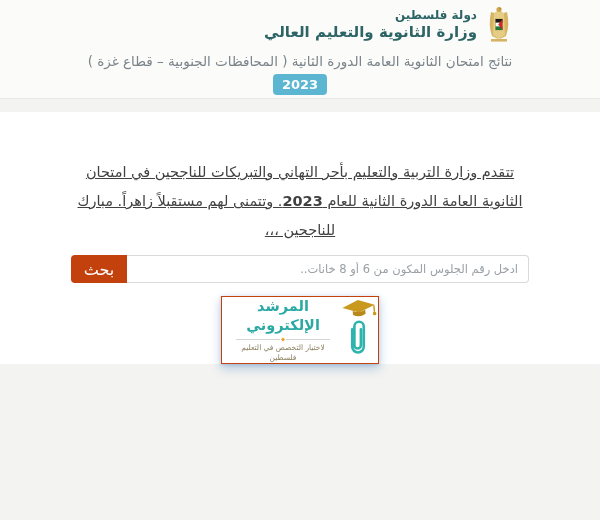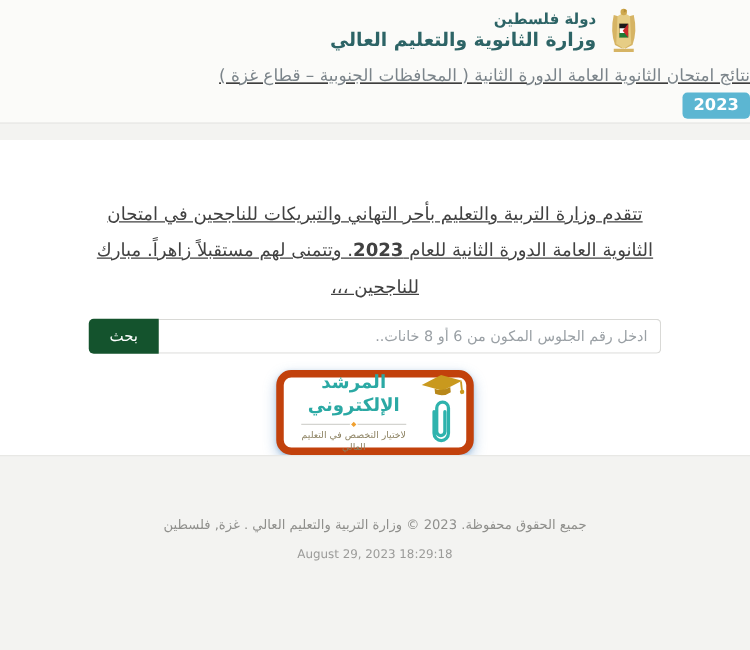--- a/index.html
+++ b/index.html
@@ -9,47 +9,47 @@
 
   
   .header { height:98px; background:#fbfbf9; padding-top:5px; }
   .brand { direction:rtl; display:flex; align-items:center; justify-content:flex-start;
            padding:0 86px 0 0; gap:7px; }
   .emblem { width:30px; height:38px; flex:0 0 auto; }
   .brand-text { text-align:right; color:#2d6466; }
   .brand-line1 { font-size:12px; font-weight:bold; line-height:16px; }
   .brand-line2 { font-size:15px; font-weight:bold; line-height:18px; }
 
-  .titlebar { direction:rtl; margin-top:9px;text-decoration:underline; }
+  .titlebar { direction:rtl; text-align:center; margin-top:9px; }
   .results-title { font-size:13.5px; color:#7b848a; line-height:18px; }
   .year-badge { display:inline-block; margin-top:4px; background:#5cb6d2; color:#fff;
                 font-size:13px; font-weight:bold; padding:2px 9px; border-radius:4px;
                 line-height:17px; }
 
   .band { height:14px; background:#f3f3f1; border-top:1px solid #e8e8e5; }
 
   
   .main { height:252px; background:#ffffff; padding-top:46px; }
   .message { direction:rtl; text-align:center; width:470px; margin:0 auto;
              font-size:14.5px; line-height:29px; color:#414141;text-decoration:underline; }
   .message b { font-weight:bold; }
 
   .search-group { direction:rtl; display:flex; width:458px; margin:10px auto 0; height:28px; }
   .seat-input { flex:1; height:28px; border:1px solid #d9d9d6; border-left:none;
                 border-radius:0 4px 4px 0; padding:0 10px; font-size:11.5px;
                 color:#444; text-align:right; outline:none;
                 font-family:"DejaVu Sans","Liberation Sans",sans-serif; }
   .seat-input::placeholder { color:#9aa0a5; }
-  .search-btn { width:56px; height:28px; background:#14532d; color:#fff; border:none;
-                border-radius:4px 0 0 4px; font-size:12px; cursor:pointer;
+  .search-btn { width:56px; height:28px; background:#c2410c; color:#fff; border:none;
+                border-radius:4px 0 0 4px; font-size:16px; cursor:pointer;
                 font-family:"DejaVu Sans","Liberation Sans",sans-serif; }
 
   
   .logo-card { direction:rtl; width:158px; height:68px; margin:13px auto 0;
-               background:#fff; border:6px solid #c2410c; border-radius:12px;
+               background:#fff; border:1px solid #c2410c; border-radius:0;
                display:flex; align-items:center; cursor:pointer;
                box-shadow:0 4px 10px rgba(70,130,190,.40), 0 1px 3px rgba(70,130,190,.25); }
   .logo-icons { position:relative; width:40px; height:68px; flex:0 0 auto; }
   .cap-icon { position:absolute; top:2px; right:1px; transform:rotate(-6deg); }
   .clip-icon { position:absolute; top:21px; right:7px; }
   .logo-texts { flex:1; text-align:center; padding-left:6px; }
   .logo-ar { font-size:14.5px; font-weight:bold; color:#2ba9a4; line-height:19px; }
   .logo-en { font-size:10px; color:#4f4f4f; letter-spacing:.5px; line-height:14px; }
   .logo-divider { position:relative; height:1px; background:#d4d4d0; margin:4px 8px 3px; }
   .logo-divider .dot { position:absolute; left:50%; top:-2.5px; width:5px; height:5px;
@@ -120,23 +120,19 @@
           <svg viewBox="0 0 36 56" width="26" height="42">
             <path d="M10 16 L10 40 A 8 8 0 0 0 26 40 L 26 12 A 6.5 6.5 0 0 0 13 12 L 13 38 A 4.5 4.5 0 0 0 22 38 L 22 16" fill="none" stroke="#2fb3ad" stroke-width="3.6" stroke-linecap="round"></path>
           </svg>
         </div>
       </div>
       <div class="logo-texts">
         <div class="logo-ar">المرشد الإلكتروني</div>
         <div class="logo-divider">
             <span class="dot"></span>
           </div>
-        <div class="logo-tag">لاختيار التخصص في التعليم العالي</div>
+        <div class="logo-tag">لاختيار التخصص في التعليم فلسطين</div>
       </div>
     </div>
   </main>
 
-  <footer class="footer">
-    <div class="copyright">جميع الحقوق محفوظة. 2023 © وزارة التربية والتعليم العالي . غزة, فلسطين</div>
-    <div class="timestamp">August 29, 2023 18:29:18</div>
-  </footer>
 
 </div>
 
 </body></html>

